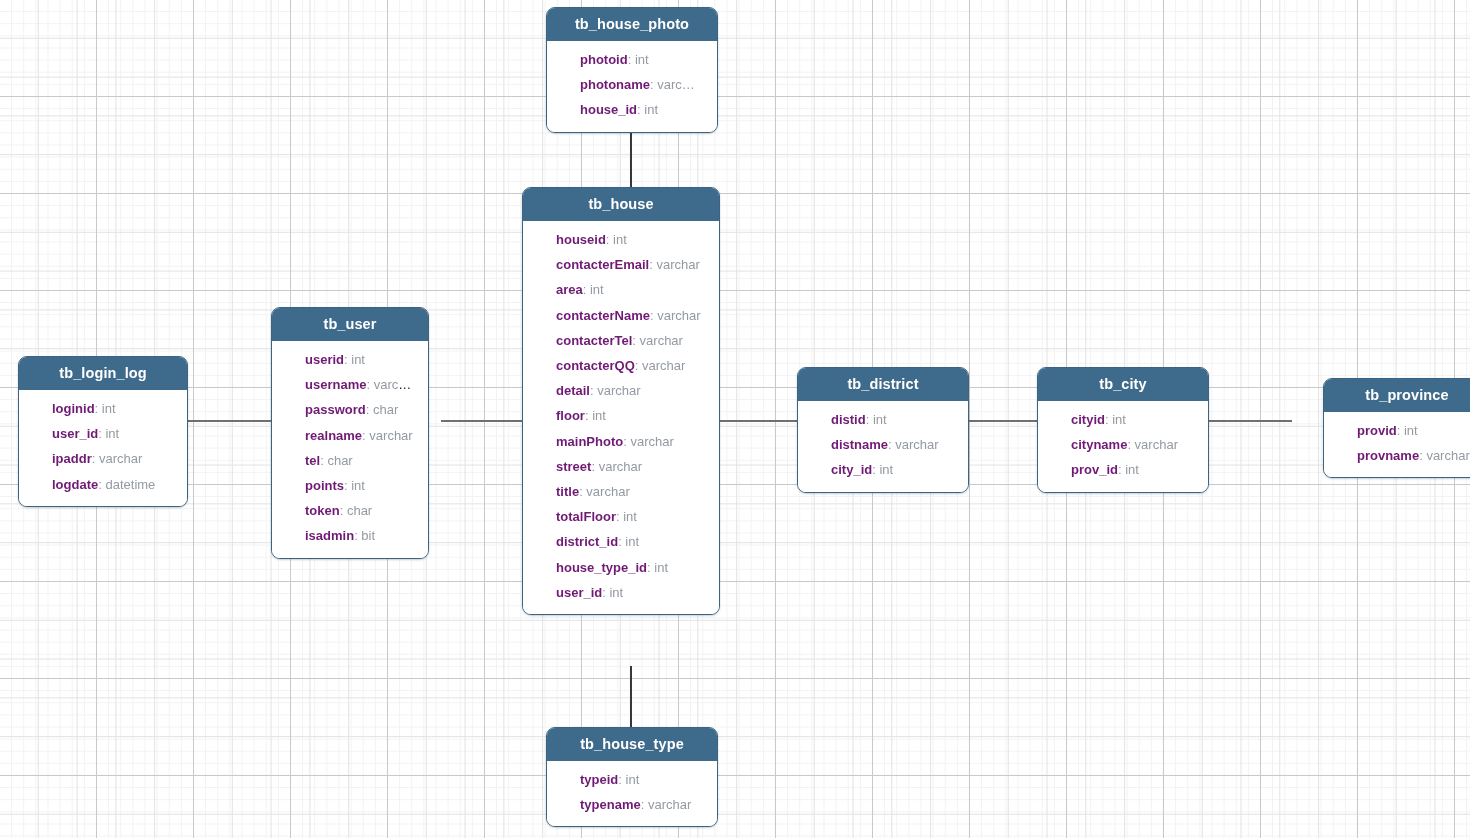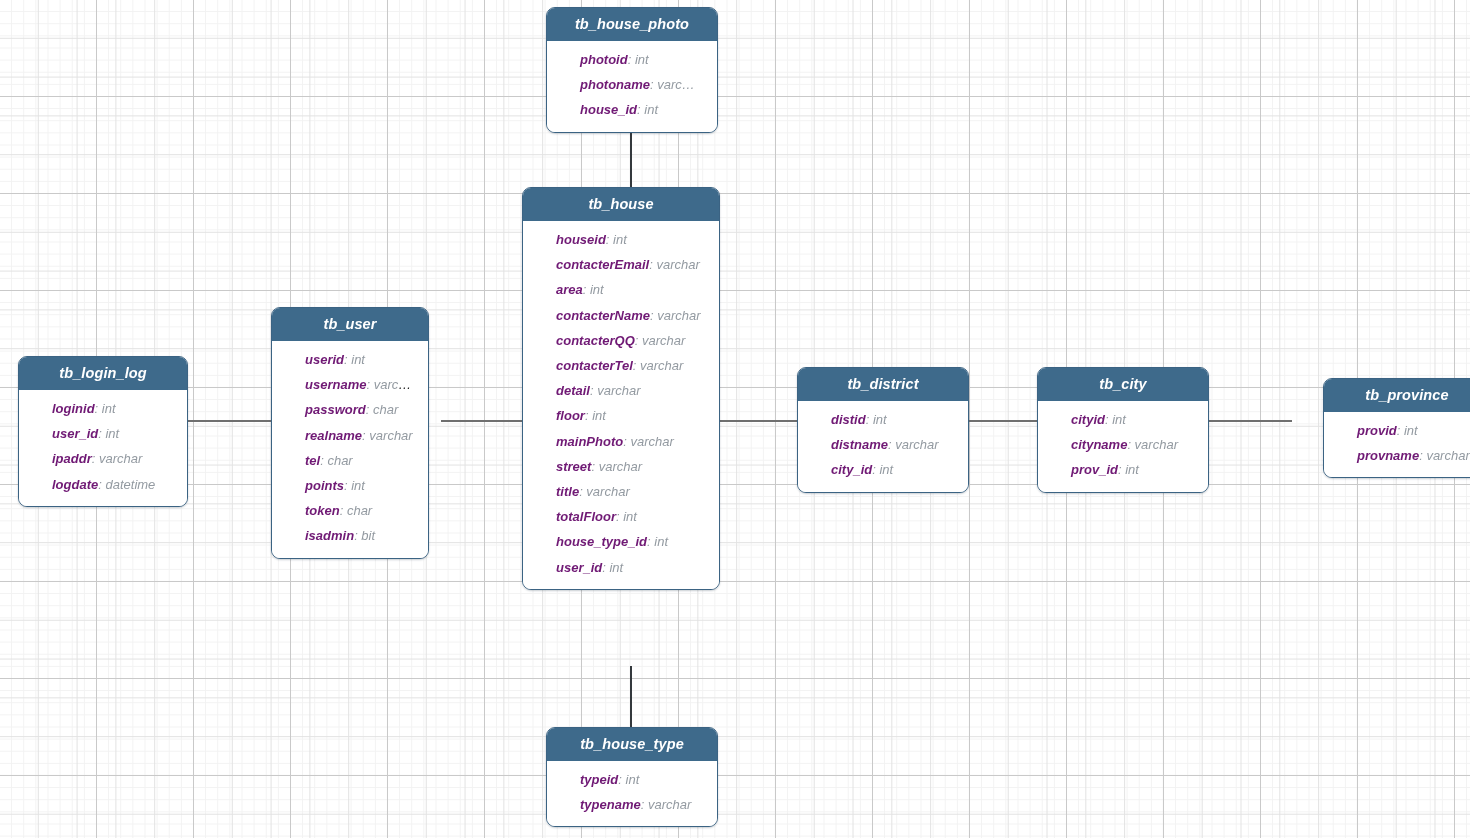--- a/index.html
+++ b/index.html
@@ -27,21 +27,20 @@
       linear-gradient(to right, #e2e2e2 1px, transparent 1px),
       linear-gradient(to bottom, #e2e2e2 1px, transparent 1px),
       
       linear-gradient(to right, #f2f2f2 1px, transparent 1px),
       linear-gradient(to bottom, #f2f2f2 1px, transparent 1px);
     background-size:
       97px 97px, 97px 97px,
       38.8px 38.8px, 38.8px 38.8px,
       12.125px 12.125px, 12.125px 12.125px;
     background-position: -1px -1px, -1px -1px, -1px -1px, -1px -1px, -1px -1px, -1px -1px;
-    font-style: italic;
   }
 
   
   .conn {
     position: absolute;
     background: #6f6f6f;
   }
   .conn.h { height: 2px; }
   .conn.v { width: 2px; background: #34393d; }
 
@@ -100,28 +99,29 @@
         <div class="field"><span class="fname">house_id</span><span class="ftype">: </span><span class="ftype">int</span></div>
       </div>
     </div>
     <div class="entity" style="left: 522px; top: 187px; width: 198px;">
       <div class="entity-header">tb_house</div>
       <div class="entity-body">
         <div class="field"><span class="fname">houseid</span><span class="ftype">: </span><span class="ftype">int</span></div>
         <div class="field"><span class="fname">contacterEmail</span><span class="ftype">: </span><span class="ftype">varchar</span></div>
         <div class="field"><span class="fname">area</span><span class="ftype">: </span><span class="ftype">int</span></div>
         <div class="field"><span class="fname">contacterName</span><span class="ftype">: </span><span class="ftype">varchar</span></div>
+        <div class="field"><span class="fname">contacterTel</span><span class="ftype">: </span><span class="ftype">varchar</span></div>
         <div class="field"><span class="fname">contacterQQ</span><span class="ftype">: </span><span class="ftype">varchar</span></div>
-        <div class="field"><span class="fname">contacterTel</span><span class="ftype">: </span><span class="ftype">varchar</span></div>
         <div class="field"><span class="fname">detail</span><span class="ftype">: </span><span class="ftype">varchar</span></div>
         <div class="field"><span class="fname">floor</span><span class="ftype">: </span><span class="ftype">int</span></div>
         <div class="field"><span class="fname">mainPhoto</span><span class="ftype">: </span><span class="ftype">varchar</span></div>
         <div class="field"><span class="fname">street</span><span class="ftype">: </span><span class="ftype">varchar</span></div>
         <div class="field"><span class="fname">title</span><span class="ftype">: </span><span class="ftype">varchar</span></div>
         <div class="field"><span class="fname">totalFloor</span><span class="ftype">: </span><span class="ftype">int</span></div>
+        <div class="field"><span class="fname">district_id</span><span class="ftype">: </span><span class="ftype">int</span></div>
         <div class="field"><span class="fname">house_type_id</span><span class="ftype">: </span><span class="ftype">int</span></div>
         <div class="field"><span class="fname">user_id</span><span class="ftype">: </span><span class="ftype">int</span></div>
       </div>
     </div>
     <div class="entity" style="left: 271px; top: 307px; width: 158px;">
       <div class="entity-header">tb_user</div>
       <div class="entity-body">
         <div class="field"><span class="fname">userid</span><span class="ftype">: </span><span class="ftype">int</span></div>
         <div class="field"><span class="fname">username</span><span class="ftype">: </span><span class="ftype">varchar</span></div>
         <div class="field"><span class="fname">password</span><span class="ftype">: </span><span class="ftype">char</span></div>

